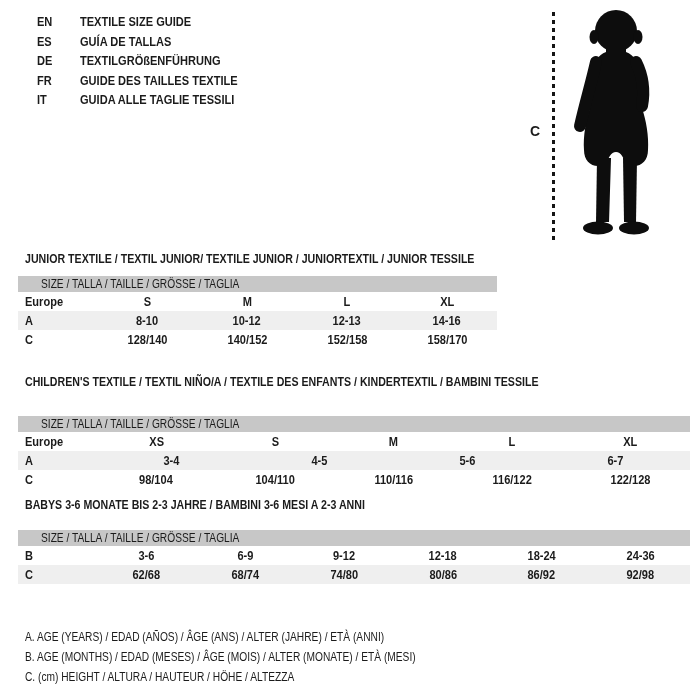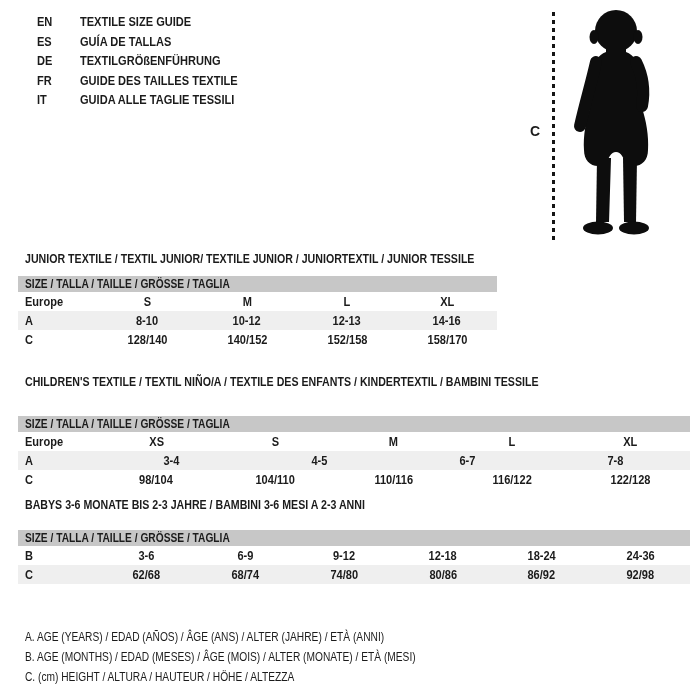--- a/index.html
+++ b/index.html
@@ -20,21 +20,21 @@
   
   .section{position:absolute;left:18px;}
   .s1{top:251px;width:479px;}
   .s2{top:374px;width:672px;}
   .s3{top:497px;width:672px;}
   .sec-title{font-weight:700;font-size:12.5px;line-height:17px;padding-left:7px;}
   .s1 .sec-title{margin-bottom:8px;}
   .s2 .sec-title{margin-bottom:25px;}
   .s3 .sec-title{margin-bottom:16px;}
   .size-bar{height:16px;line-height:16px;background:var(--bar-color,#c7c7c7);
-            font-weight:700;font-size:12px;padding-left:7px;}
+            font-weight:400;font-size:12px;padding-left:23px;}
   .trow{display:flex;height:19px;line-height:19px;font-size:13px;font-weight:700;}
   .trow.shaded{background:var(--stripe-color,#efefef);}
   .cell{flex:1;text-align:center;}
   .cell.label{flex:0 0 72px;text-align:left;padding-left:7px;}
   
   .legend{position:absolute;left:25px;top:627px;font-size:12px;font-weight:400;}
   .legend .lg-row{height:20px;line-height:20px;}
 </style>
 </head>
 <body>
@@ -144,22 +144,22 @@
           <div class="cell"><span class="cx cc">XS</span></div>
           <div class="cell"><span class="cx cc">S</span></div>
           <div class="cell"><span class="cx cc">M</span></div>
           <div class="cell"><span class="cx cc">L</span></div>
           <div class="cell"><span class="cx cc">XL</span></div>
         </div>
         <div class="trow shaded">
           <div class="cell label"><span class="cx">A</span></div>
           <div class="cell"><span class="cx cc">3-4</span></div>
           <div class="cell"><span class="cx cc">4-5</span></div>
+          <div class="cell"><span class="cx cc">5-6</span></div>
           <div class="cell"><span class="cx cc">6-7</span></div>
-          <div class="cell"><span class="cx cc">7-8</span></div>
         </div>
         <div class="trow">
           <div class="cell label"><span class="cx">C</span></div>
           <div class="cell"><span class="cx cc">98/104</span></div>
           <div class="cell"><span class="cx cc">104/110</span></div>
           <div class="cell"><span class="cx cc">110/116</span></div>
           <div class="cell"><span class="cx cc">116/122</span></div>
           <div class="cell"><span class="cx cc">122/128</span></div>
         </div>
       </div>

